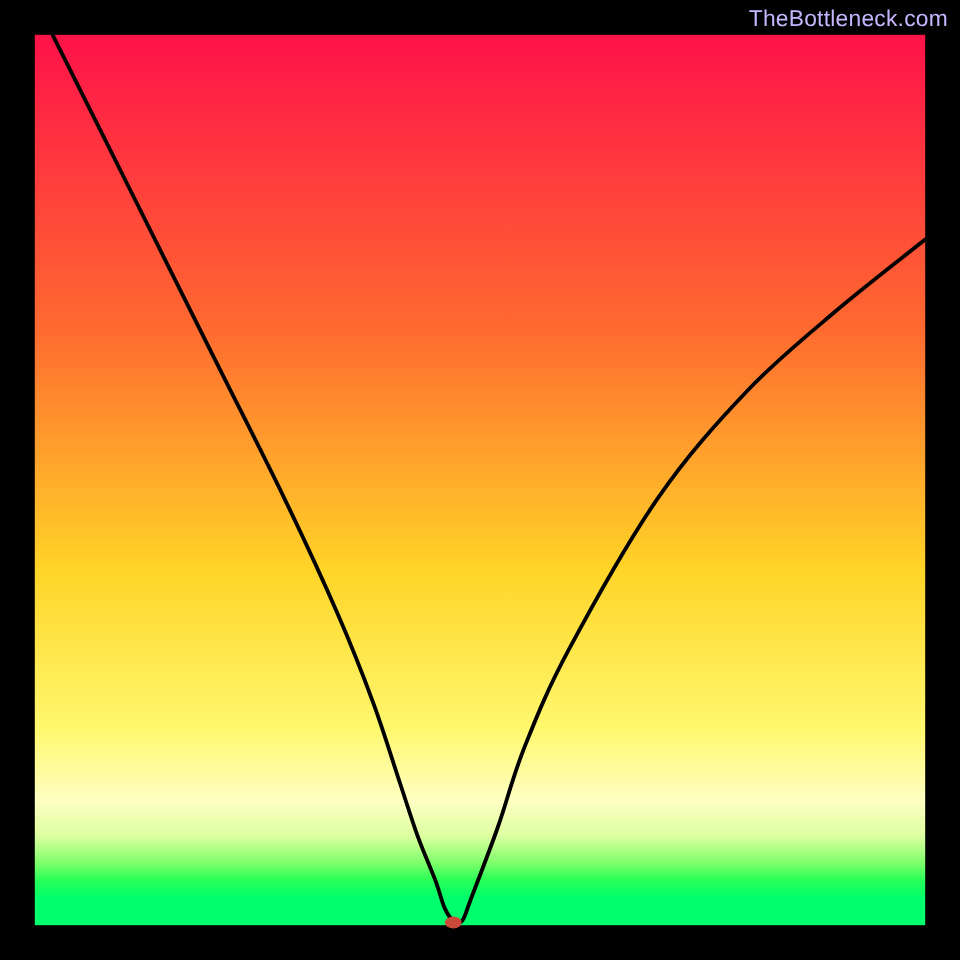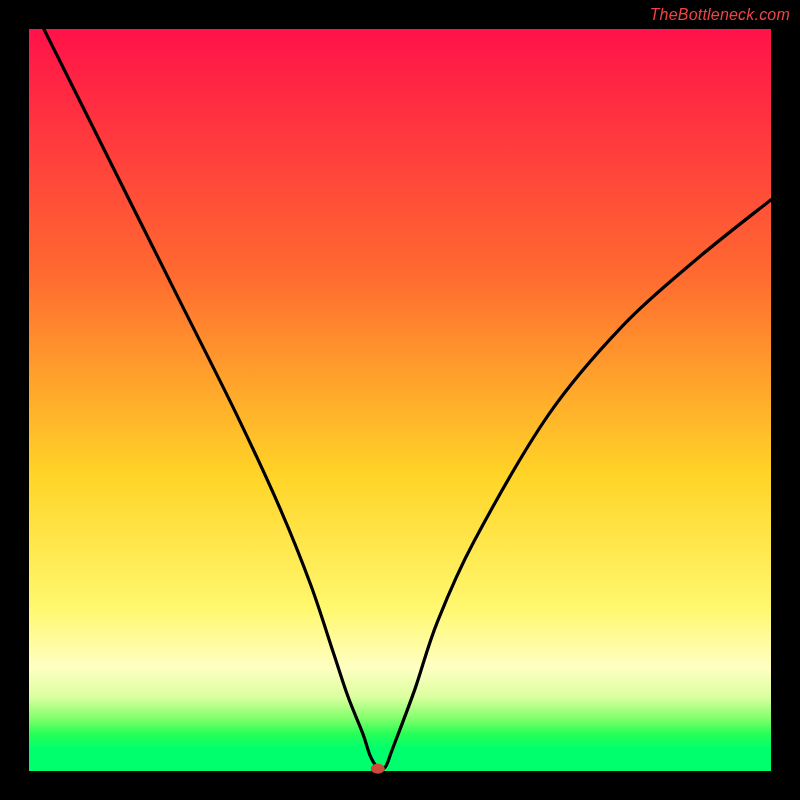--- a/index.html
+++ b/index.html
@@ -35,25 +35,24 @@
       #7eff6a 93%,
       #27ff58 95%,
       #00ff6c 97%,
       #00ff6c 100%
     );
   }
   .watermark {
     position: absolute;
     top: 6px;
     right: 10px;
-    color: #ef4444;
-    font-size: 16px;
+    color: #c4b5fd;
+    font-size: 19px;
     letter-spacing: 0.2px;
     font-weight: 400;
-    font-style: italic;
   }
   svg.curve {
     position: absolute;
     left: 0;
     top: 0;
     width: 742px;
     height: 742px;
     overflow: visible;
   }
 </style>

